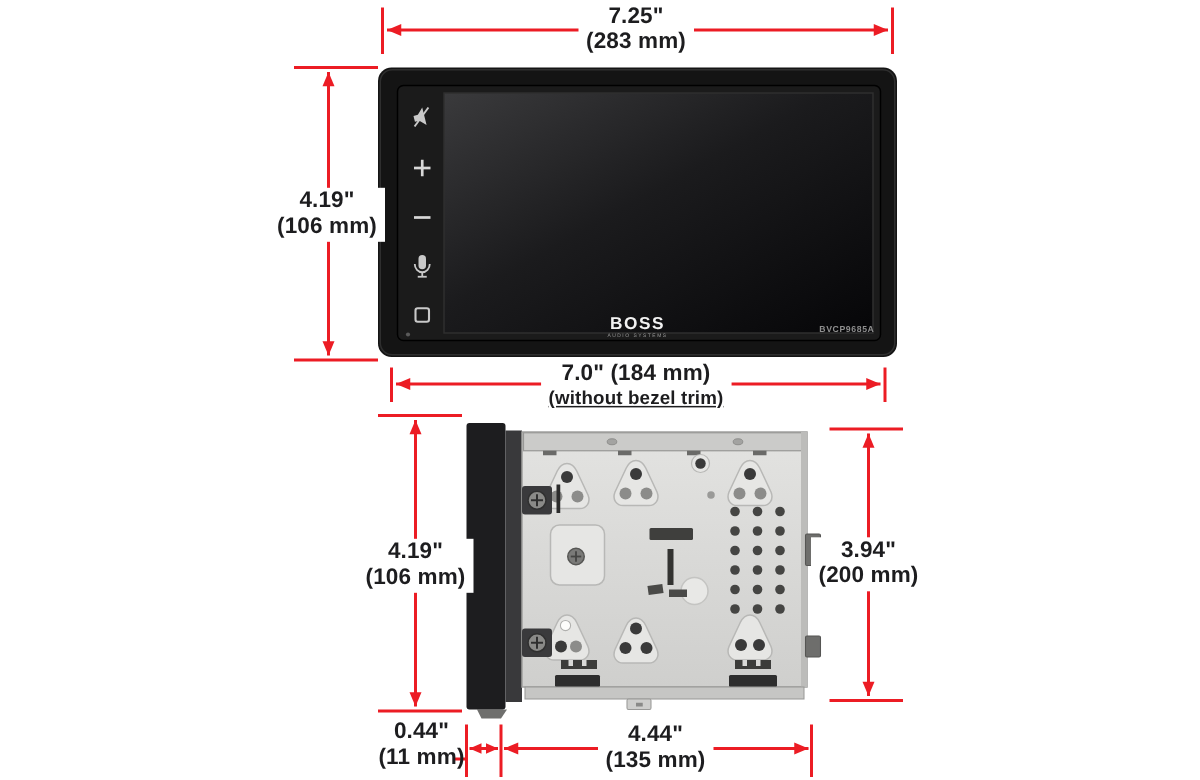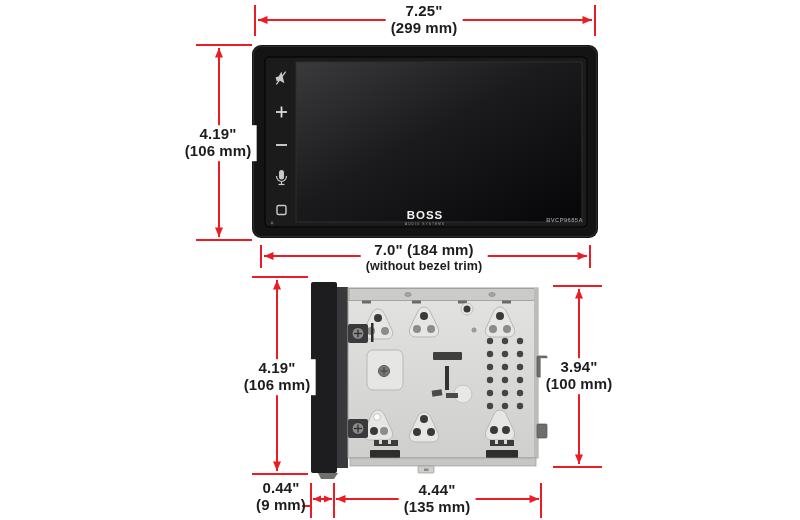--- a/index.html
+++ b/index.html
@@ -7,21 +7,21 @@
     position:relative;width:800px;height:520px;background:#ffffff;overflow:hidden;
     font-family:"Liberation Sans",sans-serif;color:#1d1d1f;
   }
   .layer{position:absolute;left:0;top:0;}
   .dim-label{
     position:absolute;transform:translate(-50%,-50%);
     background:#ffffff;text-align:center;padding:1px 5px;
     line-height:1.12;white-space:nowrap;
     font-size:15px;font-weight:600;color:#1d1d1f;letter-spacing:0.1px;
   }
-  .dim-label .l2.small{font-size:12.5px;}
+  .dim-label .l2.small{font-size:12.5px;text-decoration:underline;}
   .dim-label.right-block{text-align:center;}
 </style>
 </head>
 <body>
 
 <div class="canvas">
 
   <svg class="layer" width="800" height="520" viewBox="0 0 800 520">
     <defs>
       <linearGradient id="screenGrad" x1="0" y1="0" x2="1" y2="1">
@@ -253,46 +253,46 @@
         <line x1="541" y1="483" x2="541" y2="518"></line>
         <line x1="336" y1="499" x2="539" y2="499"></line>
         <polygon points="336,499 345.5,495 345.5,503" fill="#ec1c24" stroke="none"></polygon>
         <polygon points="539,499 529.5,495 529.5,503" fill="#ec1c24" stroke="none"></polygon>
       </g>
     </g>
   </svg>
 
   <div class="dim-label" style="left:424px;top:20px;">
     <div class="l1">7.25"</div>
-    <div class="l2">(299 mm)</div>
+    <div class="l2">(283 mm)</div>
   </div>
 
   <div class="dim-label" style="left:218px;top:143px;">
     <div class="l1">4.19"</div>
     <div class="l2">(106 mm)</div>
   </div>
 
   <div class="dim-label" style="left:424px;top:257px;">
     <div class="l1">7.0" (184 mm)</div>
     <div class="l2 small">(without bezel trim)</div>
   </div>
 
   <div class="dim-label" style="left:277px;top:377px;">
     <div class="l1">4.19"</div>
     <div class="l2">(106 mm)</div>
   </div>
 
   <div class="dim-label" style="left:579px;top:376px;">
     <div class="l1">3.94"</div>
-    <div class="l2">(100 mm)</div>
+    <div class="l2">(200 mm)</div>
   </div>
 
   <div class="dim-label right-block" style="left:281px;top:497px;background:transparent;">
     <div class="l1">0.44"</div>
-    <div class="l2">(9 mm)</div>
+    <div class="l2">(11 mm)</div>
   </div>
 
   <div class="dim-label" style="left:437px;top:499px;">
     <div class="l1">4.44"</div>
     <div class="l2">(135 mm)</div>
   </div>
 
 </div>
 
 </body></html>

